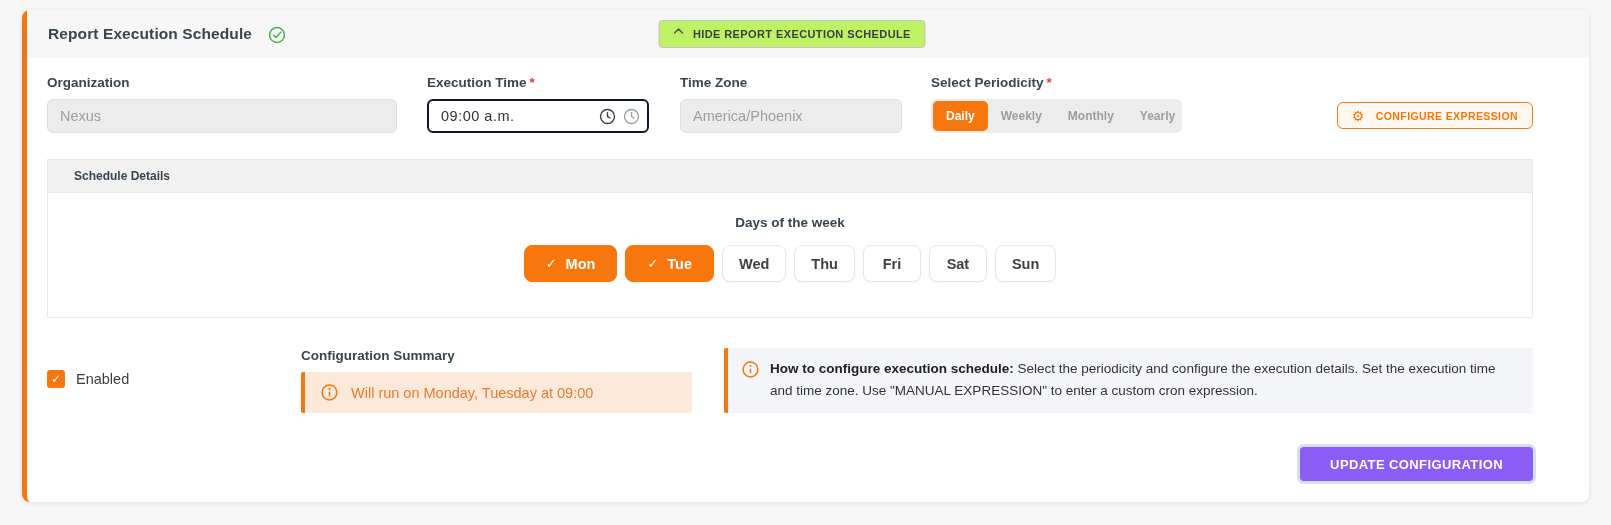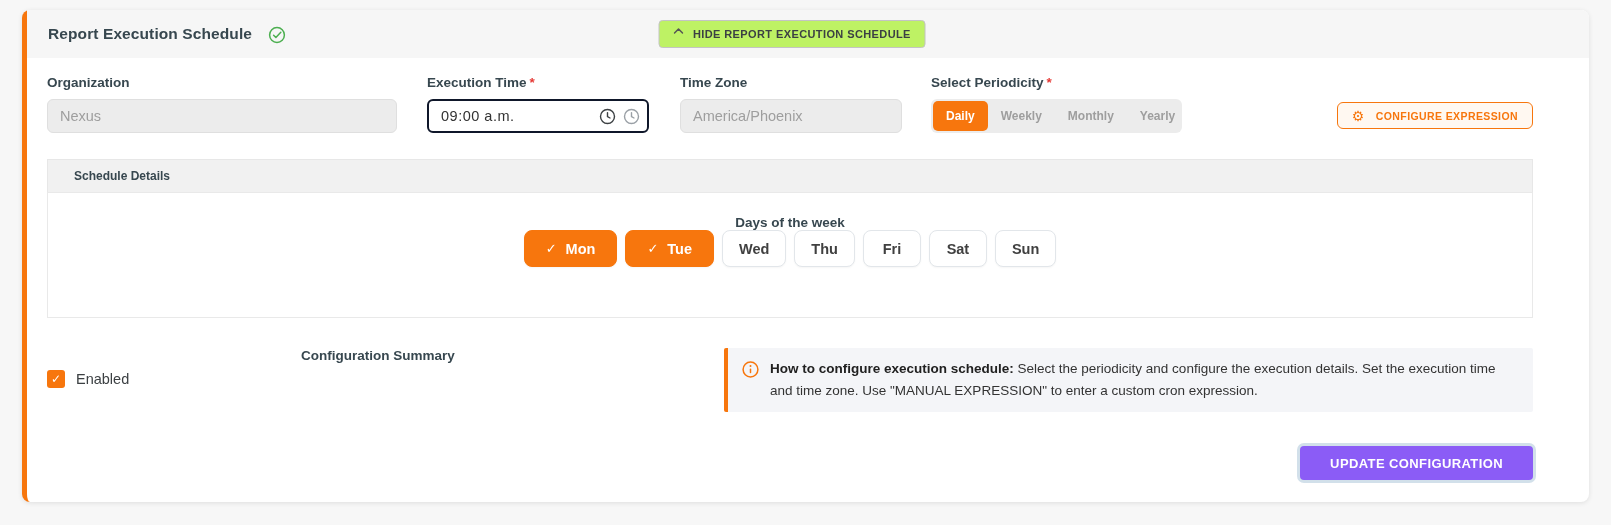--- a/index.html
+++ b/index.html
@@ -129,21 +129,21 @@
     padding-left: 26px;
     font-size: 12px; font-weight: 700; color: #37474f;
   }
   .sd-body {
     height: 126px;
     border: 1px solid #e9e9e9;
     background: #fff;
     display: flex; flex-direction: column; align-items: center;
     padding-top: 22px;
   }
-  .days-label { font-size: 13.5px; font-weight: 700; color: #37474f; }
+  .days-label { font-size: 13.5px; font-weight: 700; color: #37474f; margin-bottom: 15px; }
   .days-group { display: flex; gap: 8px; }
   .day-btn {
     height: 37px;
     min-width: 58px;
     padding: 0 16px;
     background: #fff;
     border: 1px solid #e2e6ea;
     border-radius: 8px;
     box-shadow: 0 1px 2px rgba(0,0,0,0.04);
     font-family: inherit; font-size: 14.5px; font-weight: 700;
@@ -327,20 +327,30 @@
     <div class="footer-row">
       <div class="enabled-col">
         <span class="enabled-wrap">
           <span class="checkbox"></span>
           <span class="enabled-label">Enabled</span>
         </span>
       </div>
 
       <div class="summary-col">
         <div class="summary-label">Configuration Summary</div>
+        <div class="summary-alert">
+          <span class="info-icon-box">
+            <svg viewBox="0 0 17 17" width="17" height="17">
+              <circle cx="8.5" cy="8.5" r="7.4" fill="none" stroke="currentColor" stroke-width="1.5"></circle>
+              <rect x="7.75" y="7.4" width="1.5" height="4.8" rx="0.7" fill="currentColor"></rect>
+              <circle cx="8.5" cy="5" r="1" fill="currentColor"></circle>
+            </svg>
+          </span>
+          <span>Will run on Monday, Tuesday at 09:00</span>
+        </div>
       </div>
 
       <div class="help-box">
         <span class="info-icon-box">
           <svg viewBox="0 0 17 17" width="17" height="17">
             <circle cx="8.5" cy="8.5" r="7.4" fill="none" stroke="currentColor" stroke-width="1.5"></circle>
             <rect x="7.75" y="7.4" width="1.5" height="4.8" rx="0.7" fill="currentColor"></rect>
             <circle cx="8.5" cy="5" r="1" fill="currentColor"></circle>
           </svg>
         </span>

